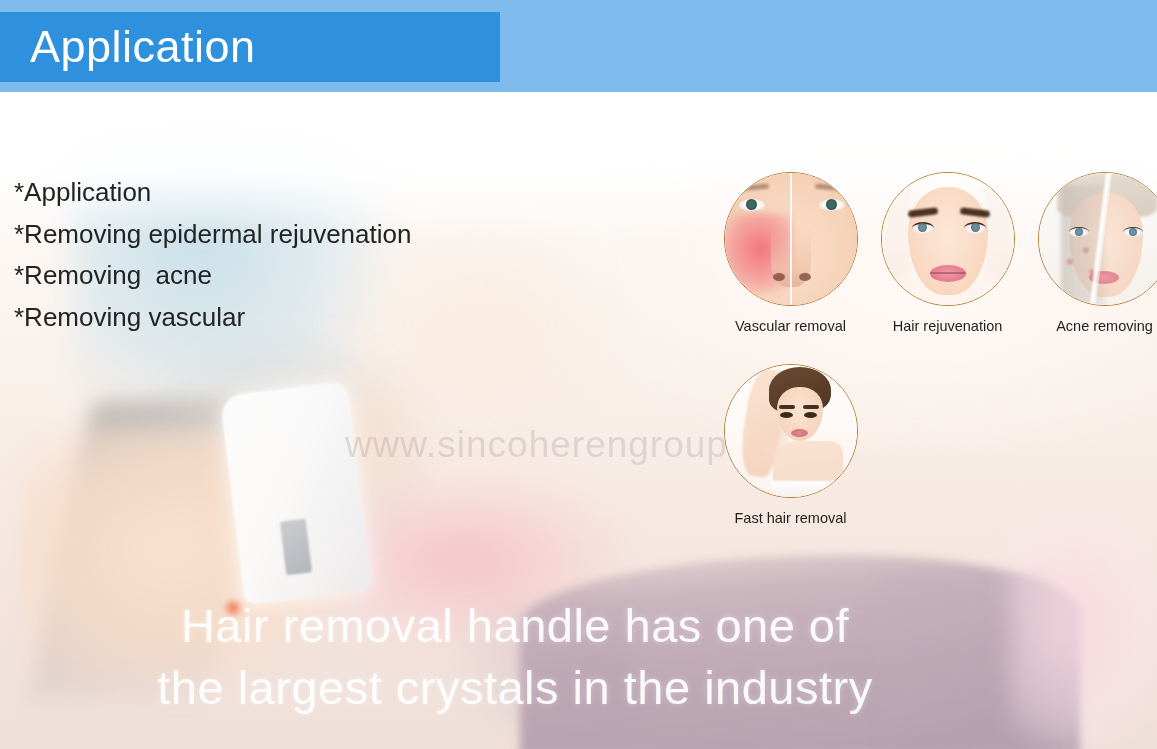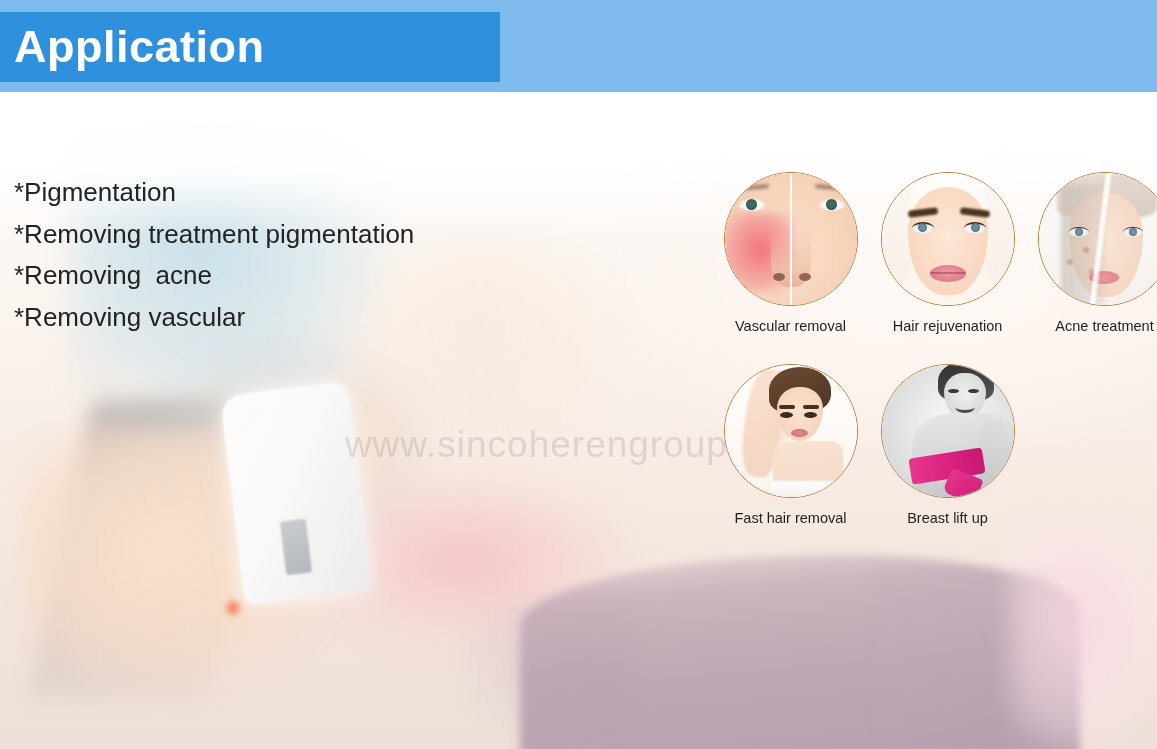--- a/index.html
+++ b/index.html
@@ -210,23 +210,23 @@
     position: absolute;
     left: 0; top: 12px;
     width: 500px; height: 70px;
     background: #2f91dd;
     display: flex;
     align-items: center;
   }
   .header-title {
     color: #ffffff;
     font-size: 45px;
-    font-weight: 700;
+    font-weight: 400;
     letter-spacing: 0.5px;
-    padding-left: 14px;
+    padding-left: 30px;
     font-family: "Liberation Sans", sans-serif;
     white-space: nowrap;
   }
 
   
   .bullets {
     position: absolute;
     left: 14px; top: 172px;
     width: 520px;
   }
@@ -581,22 +581,22 @@
     <div class="bg-top-white"></div>
   </div>
 
   <div class="header-strip">
     <div class="header-box">
       <div class="header-title">Application</div>
     </div>
   </div>
 
   <div class="bullets">
-    <div class="bullet-line">*Pigmentation</div>
-    <div class="bullet-line">*Removing treatment pigmentation</div>
+    <div class="bullet-line">*Application</div>
+    <div class="bullet-line">*Removing epidermal rejuvenation</div>
     <div class="bullet-line">*Removing  acne</div>
     <div class="bullet-line">*Removing vascular</div>
   </div>
 
   <div class="watermark">www.sincoherengroup.com</div>
 
   <div class="circle-grid">
 
     <div class="circle-cell">
       <div class="circle">
@@ -649,21 +649,21 @@
           <div class="blem b3"></div>
             <div class="blem b4"></div>
           <div class="eye l"></div>
             <div class="eye r"></div>
           <div class="iris l"></div>
             <div class="iris r"></div>
           <div class="lips"></div>
           <div class="divider"></div>
         </div>
       </div>
-      <div class="circle-label">Acne treatment</div>
+      <div class="circle-label">Acne removing</div>
     </div>
 
     <div class="circle-cell">
       <div class="circle">
         <div class="th th-hair">
           <div class="arm"></div>
           <div class="underarm"></div>
           <div class="hair-top"></div>
           <div class="face"></div>
           <div class="brow l"></div>
@@ -671,34 +671,21 @@
           <div class="eye l"></div>
             <div class="eye r"></div>
           <div class="lips"></div>
           <div class="torso"></div>
           <div class="towel"></div>
         </div>
       </div>
       <div class="circle-label">Fast hair removal</div>
     </div>
 
-    <div class="circle-cell">
-      <div class="circle">
-        <div class="th th-breast">
-          <div class="bg"></div>
-          <div class="hair"></div>
-          <div class="head"></div>
-          <div class="eye l"></div>
-            <div class="eye r"></div>
-          <div class="smile"></div>
-          <div class="torso"></div>
-          <div class="arm"></div>
-          <div class="band"></div>
-          <div class="band2"></div>
-        </div>
-      </div>
-      <div class="circle-label">Breast lift up</div>
-    </div>
 
   </div>
 
+  <div class="headline">
+    <div class="headline-line">Hair removal handle has one of</div>
+    <div class="headline-line">the largest crystals in the industry</div>
+  </div>
 
 </div>
 
 </body></html>

